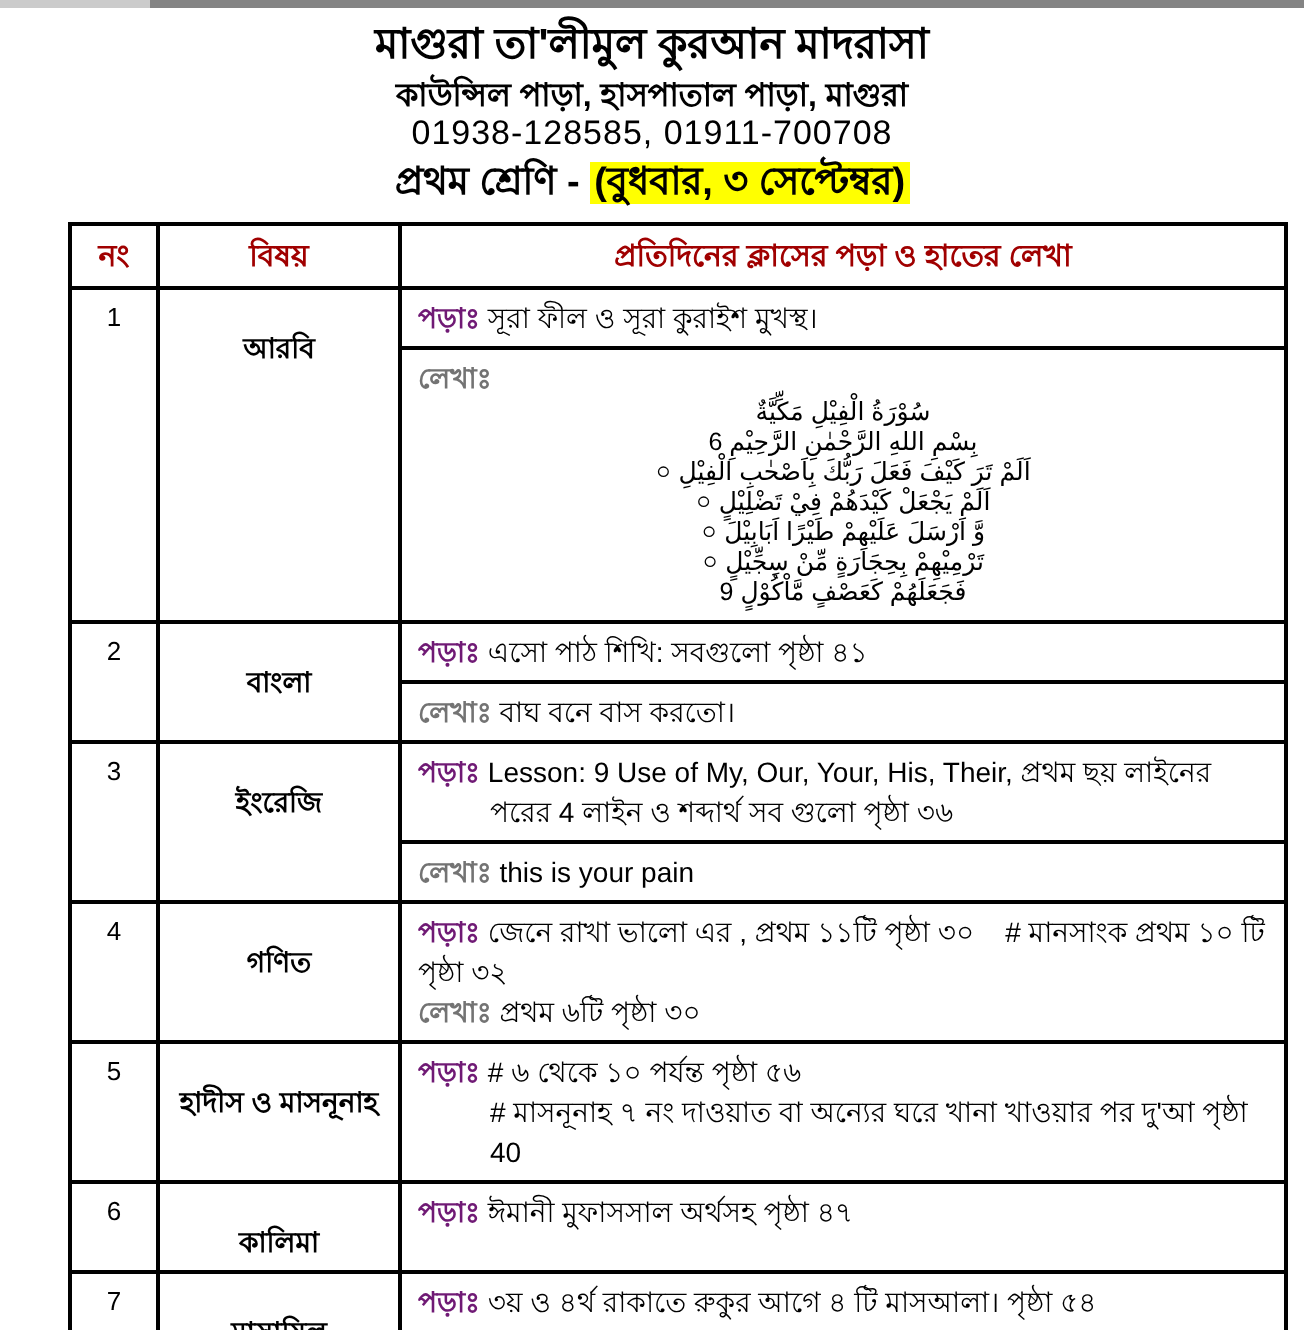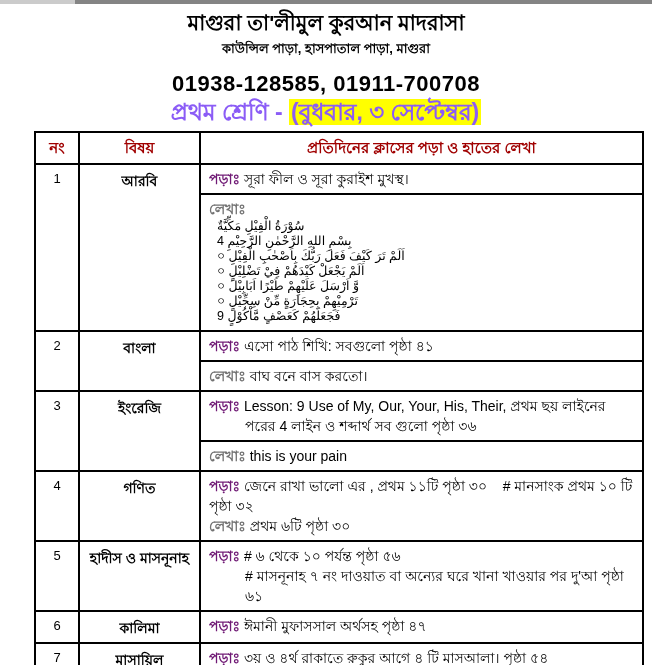--- a/index.html
+++ b/index.html
@@ -3,45 +3,45 @@
 <meta charset="utf-8">
 <style>
   html,body{margin:0;padding:0;background:#fff;}
   body{
     width:652px;height:665px;overflow:hidden;position:relative;
     font-family:"Liberation Sans",sans-serif;color:#000;
   }
   .top-strip{height:4px;width:652px;background:linear-gradient(to right,#cbcbcb 0 75px,#848484 75px 100%);}
   .doc-header{text-align:center;padding-top:7px;}
   .doc-title{font-size:21px;font-weight:bold;margin:0 0 6px 0;line-height:24px;}
-  .doc-address{font-size:13px;font-weight:bold;margin-bottom:14px;line-height:16px;}
-  .doc-phones{font-size:22px;font-weight:bold;margin-bottom:4px;letter-spacing:0.5px;}
-  .class-line{font-size:23px;font-weight:bold;color:#8b5cf6;line-height:22px;}
+  .doc-address{font-size:16px;font-weight:bold;margin-bottom:0;line-height:16px;}
+  .doc-phones{font-size:17px;font-weight:normal;margin-bottom:4px;letter-spacing:0.5px;}
+  .class-line{font-size:19px;font-weight:bold;color:#000000;line-height:22px;}
   .class-line .hl{background:#ffff00;padding:0 2px;}
   table.lessons{
     border-collapse:collapse;table-layout:fixed;
     margin:8px 0 0 34px;width:610px;
   }
   table.lessons th,table.lessons td{border:2px solid #000;}
   table.lessons th{
     color:#a00000;font-size:15px;font-weight:bold;
     height:26px;text-align:center;padding:2px;
   }
   col.c-no{width:44px;}
   col.c-sub{width:121px;}
   td.cell-no{text-align:center;vertical-align:top;padding-top:6px;font-size:13px;}
-  td.cell-sub{text-align:center;vertical-align:top;padding-top:5px;font-weight:bold;font-size:14px;}
+  td.cell-sub{text-align:center;vertical-align:top;padding-top:18px;font-weight:bold;font-size:14px;}
   td.cell-ct{padding:0;vertical-align:top;font-size:14px;}
   .sect{padding:4px 8px;}
   .sect.bordered{border-top:2px solid #000;}
   .line{line-height:20px;}
   .line.cont{padding-left:36px;}
   .lab-pora{color:#701a75;font-weight:bold;}
   .lab-lekha{color:#737373;font-weight:bold;}
-  .arabic-wrap{text-align:left;padding:0 8px 2px 8px;}
+  .arabic-wrap{text-align:center;padding:0 8px 2px 8px;}
   .ar-line{direction:rtl;unicode-bidi:plaintext;font-size:12.5px;line-height:15px;}
 </style>
 </head>
 <body>
 
 <div class="top-strip"></div>
 
 <header class="doc-header">
   <h1 class="doc-title">মাগুরা তা'লীমুল কুরআন মাদরাসা</h1>
   <div class="doc-address">কাউন্সিল পাড়া, হাসপাতাল পাড়া, মাগুরা</div>
@@ -69,21 +69,21 @@
         <td class="cell-no">1</td>
         <td class="cell-sub">আরবি</td>
         <td class="cell-ct">
           <div class="sect">
             <div class="line"><span class="lab-pora">পড়াঃ </span>সূরা ফীল ও সূরা কুরাইশ মুখস্থ।</div>
           </div>
           <div class="sect bordered">
             <div class="line"><span class="lab-lekha">লেখাঃ </span></div>
             <div class="arabic-wrap">
               <div class="ar-line">سُوْرَةُ الْفِيْلِ مَكِّيَّةٌ</div>
-              <div class="ar-line">بِسْمِ اللهِ الرَّحْمٰنِ الرَّحِيْمِ 4</div>
+              <div class="ar-line">بِسْمِ اللهِ الرَّحْمٰنِ الرَّحِيْمِ 6</div>
               <div class="ar-line">اَلَمْ تَرَ كَيْفَ فَعَلَ رَبُّكَ بِاَصْحٰبِ الْفِيْلِ ০</div>
               <div class="ar-line">اَلَمْ يَجْعَلْ كَيْدَهُمْ فِيْ تَضْلِيْلٍ ০</div>
               <div class="ar-line">وَّ اَرْسَلَ عَلَيْهِمْ طَيْرًا اَبَابِيْلَ ০</div>
               <div class="ar-line">تَرْمِيْهِمْ بِحِجَارَةٍ مِّنْ سِجِّيْلٍ ০</div>
               <div class="ar-line">فَجَعَلَهُمْ كَعَصْفٍ مَّاْكُوْلٍ 9</div>
             </div>
           </div>
         </td>
       </tr>
       <tr>
@@ -120,21 +120,21 @@
             <div class="line"><span class="lab-lekha">লেখাঃ </span>প্রথম ৬টি পৃষ্ঠা ৩০</div>
           </div>
         </td>
       </tr>
       <tr>
         <td class="cell-no">5</td>
         <td class="cell-sub">হাদীস ও মাসনূনাহ</td>
         <td class="cell-ct">
           <div class="sect">
             <div class="line"><span class="lab-pora">পড়াঃ </span># ৬ থেকে ১০ পর্যন্ত পৃষ্ঠা ৫৬</div>
-            <div class="line cont"># মাসনূনাহ ৭ নং দাওয়াত বা অন্যের ঘরে খানা খাওয়ার পর দু'আ পৃষ্ঠা ৬১</div>
+            <div class="line cont"># মাসনূনাহ ৭ নং দাওয়াত বা অন্যের ঘরে খানা খাওয়ার পর দু'আ পৃষ্ঠা 40</div>
           </div>
         </td>
       </tr>
       <tr>
         <td class="cell-no">6</td>
         <td class="cell-sub">কালিমা</td>
         <td class="cell-ct">
           <div class="sect">
             <div class="line"><span class="lab-pora">পড়াঃ </span>ঈমানী মুফাসসাল অর্থসহ পৃষ্ঠা ৪৭</div>
           </div>

